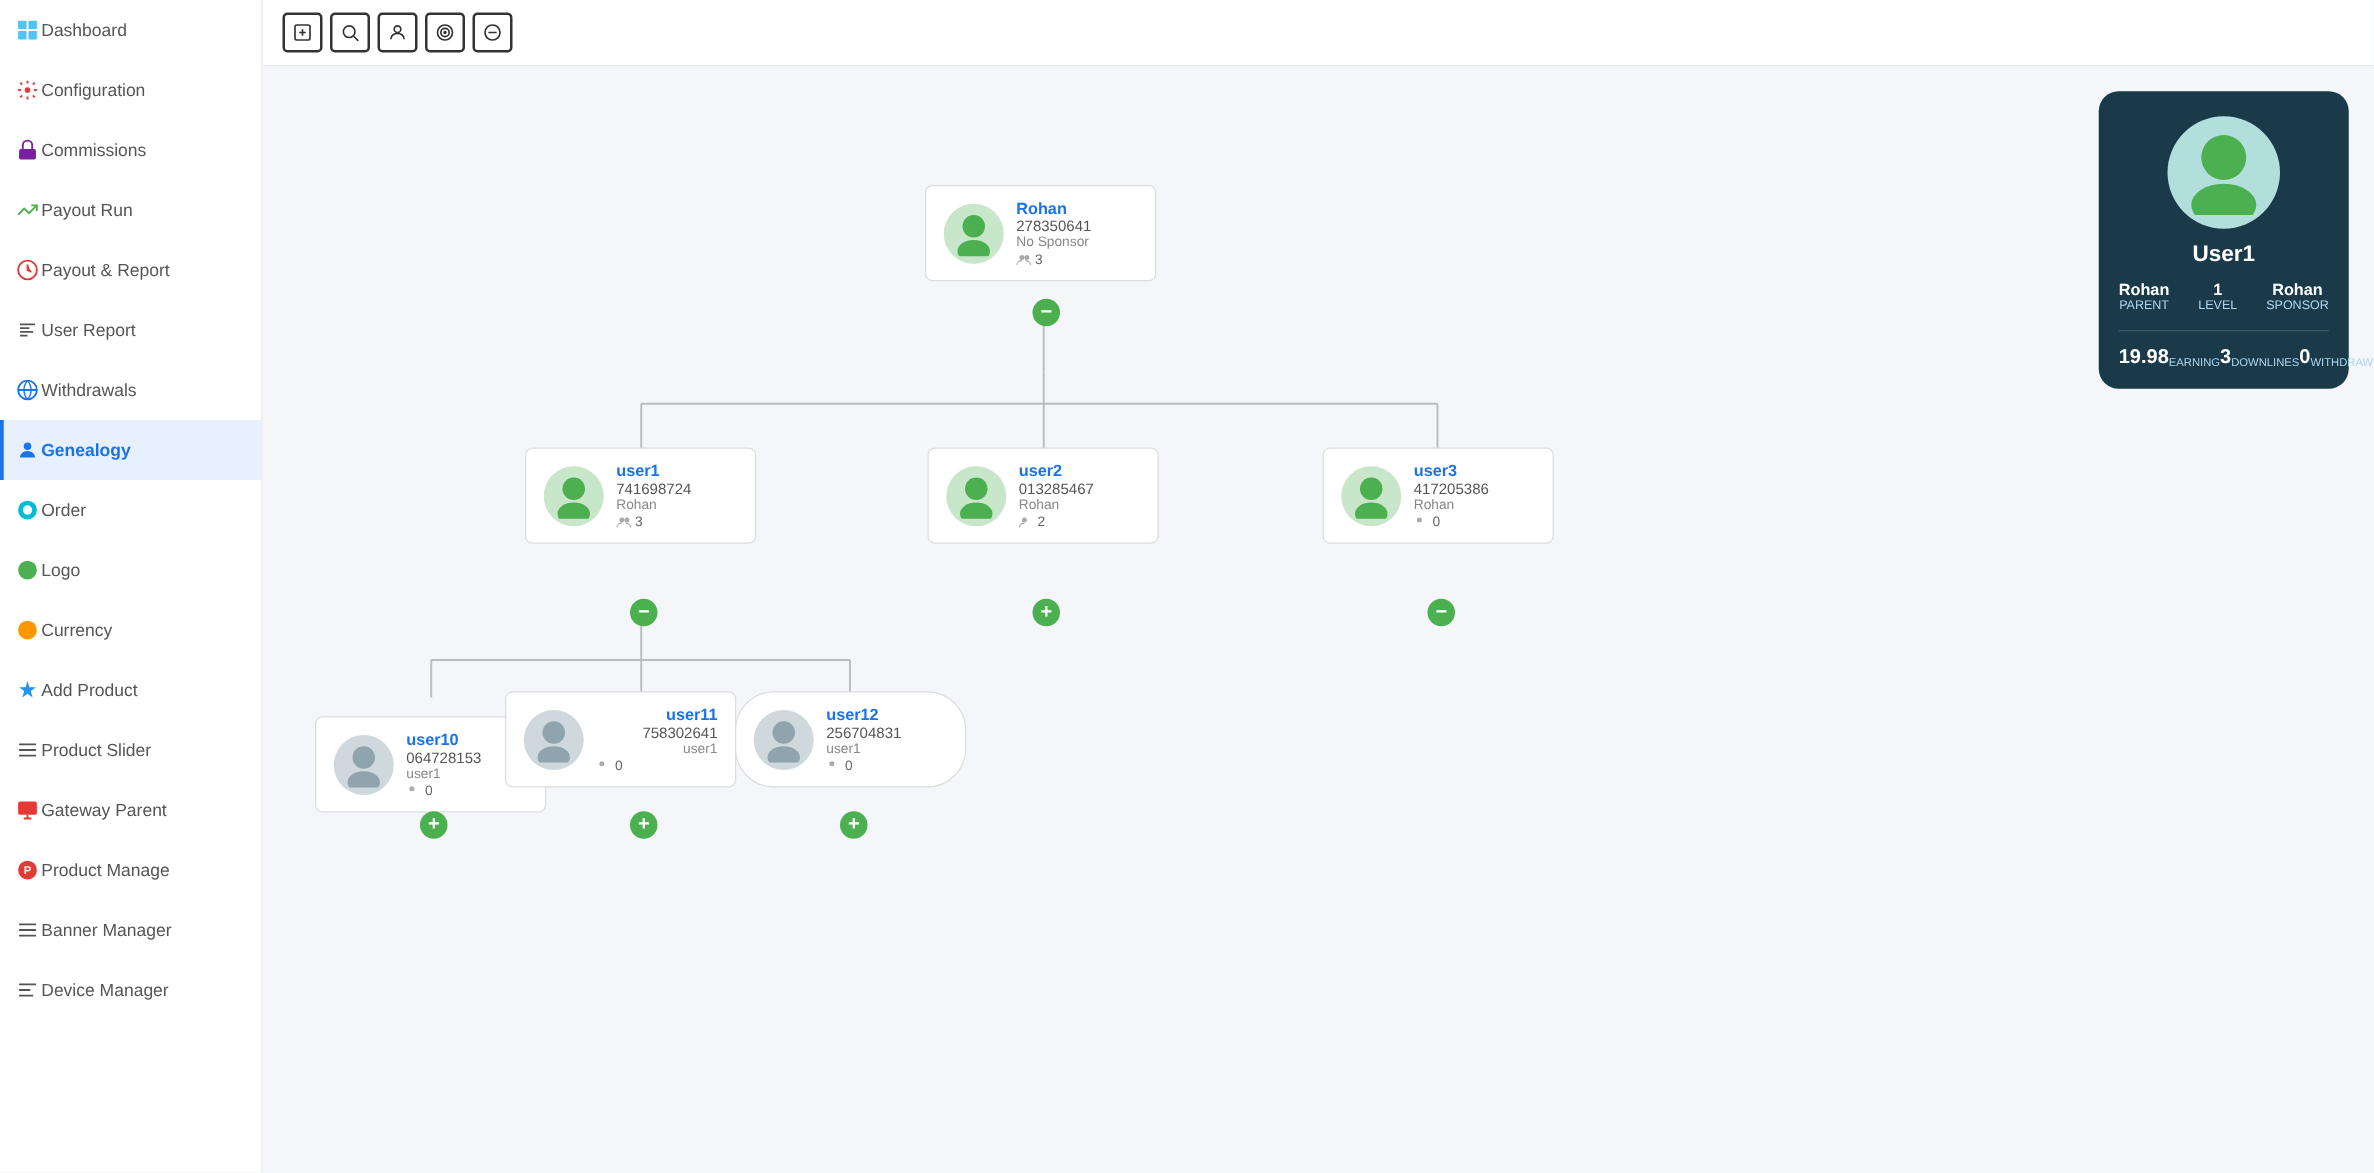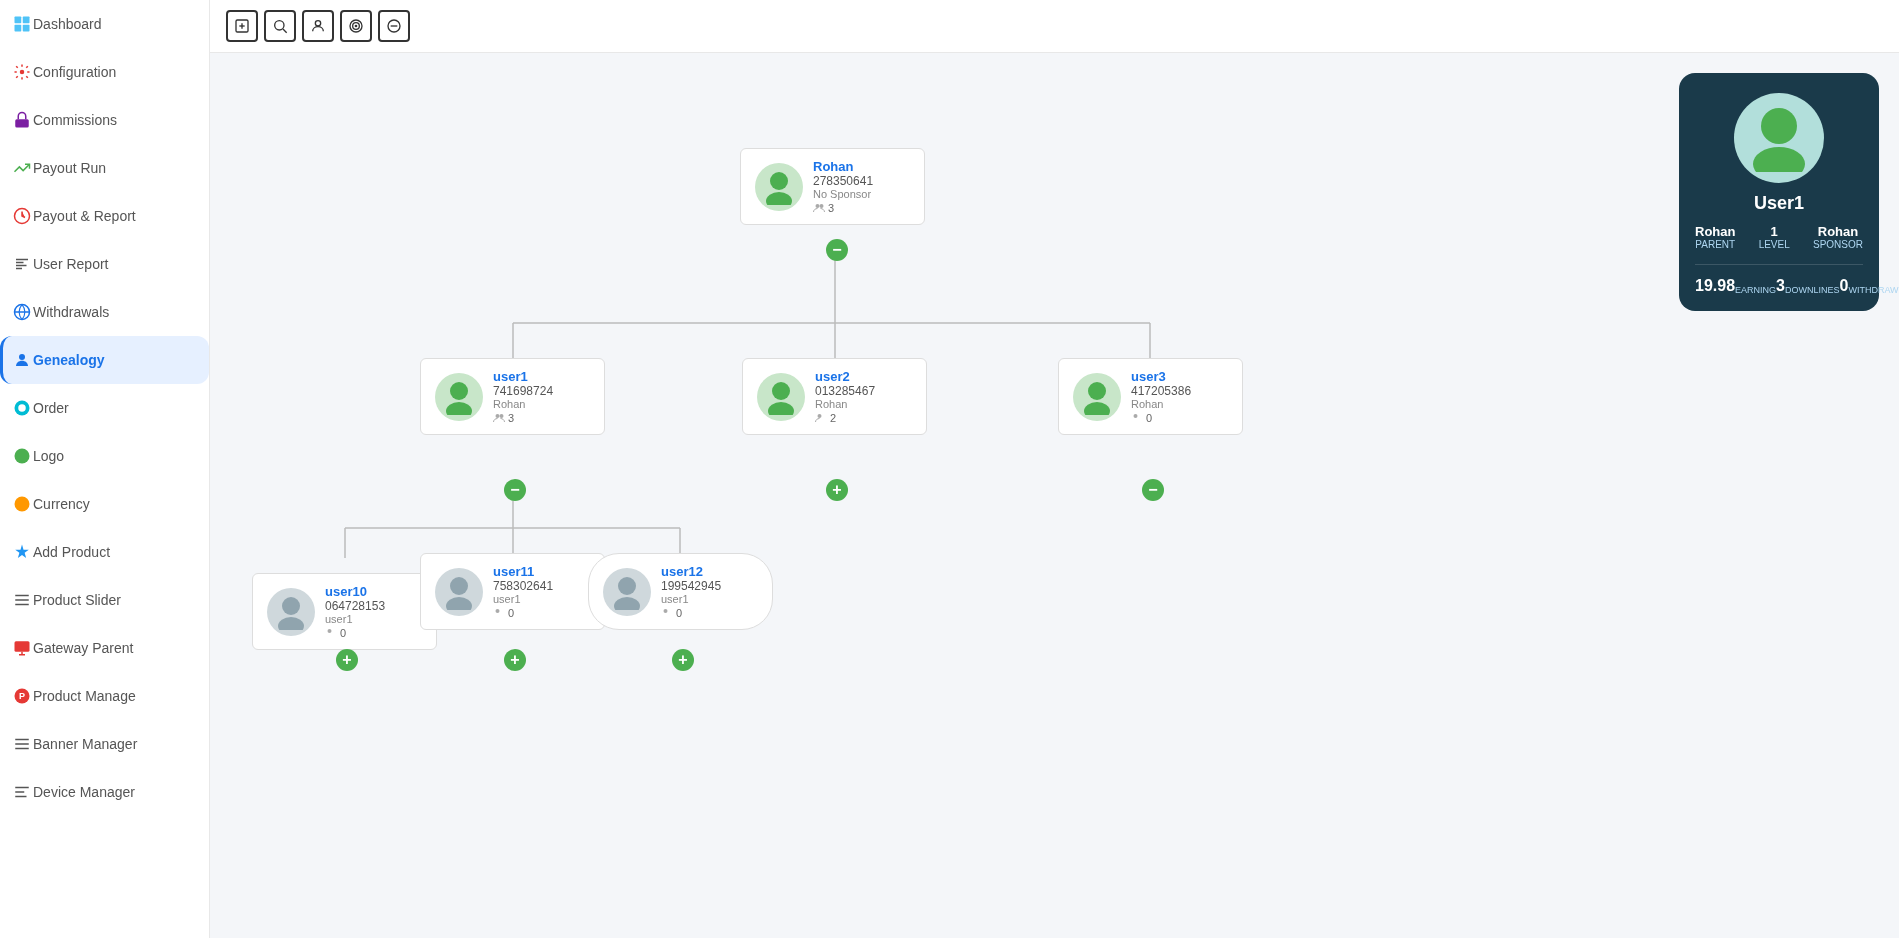--- a/index.html
+++ b/index.html
@@ -25,21 +25,20 @@
       font-size: 14px;
       color: #555;
       border-left: 3px solid transparent;
       transition: background 0.15s;
     }
     .sidebar-item.active {
       background: #e6f0ff;
       color: #1a73e8;
       border-left: 3px solid #1a73e8;
       font-weight: 600;
-      border-radius: 12px;
     }
     .sidebar-item .icon {
       width: 22px;
       height: 22px;
       display: flex;
       align-items: center;
       justify-content: center;
       font-size: 16px;
     }
 
@@ -530,21 +529,21 @@
         <div class="node-count">
           <svg width="12" height="12" viewBox="0 0 24 24">
               <circle cx="9" cy="8" r="4" fill="#aaa"></circle>
             </svg>
           <span>0</span>
         </div>
       </div>
     </div>
     <button class="toggle-btn" style="left: 126px; top: 596px;">+</button>
 
-    <div class="node-card" style="left: 210px; top: 500px;">
+    <div class="node-card" style="left: 194px; top: 500px; text-align: right;">
       <div class="node-avatar blue-tint">
         <svg width="32" height="36" viewBox="0 0 32 36">
             <circle cx="16" cy="12" r="9" fill="#90a4ae"></circle>
             <ellipse cx="16" cy="32" rx="13" ry="9" fill="#90a4ae"></ellipse>
           </svg>
       </div>
       <div class="node-info">
         <div class="node-name">user11</div>
         <div class="node-id">758302641</div>
         <div class="node-sponsor">user1</div>
@@ -560,21 +559,21 @@
 
     <div class="node-card" style="left: 378px; top: 500px; border-radius: 31px;">
       <div class="node-avatar blue-tint">
         <svg width="32" height="36" viewBox="0 0 32 36">
             <circle cx="16" cy="12" r="9" fill="#90a4ae"></circle>
             <ellipse cx="16" cy="32" rx="13" ry="9" fill="#90a4ae"></ellipse>
           </svg>
       </div>
       <div class="node-info">
         <div class="node-name">user12</div>
-        <div class="node-id">199542945</div>
+        <div class="node-id">256704831</div>
         <div class="node-sponsor">user1</div>
         <div class="node-count">
           <svg width="12" height="12" viewBox="0 0 24 24">
               <circle cx="9" cy="8" r="4" fill="#aaa"></circle>
             </svg>
           <span>0</span>
         </div>
       </div>
     </div>
     <button class="toggle-btn" style="left: 462px; top: 596px;">+</button>

